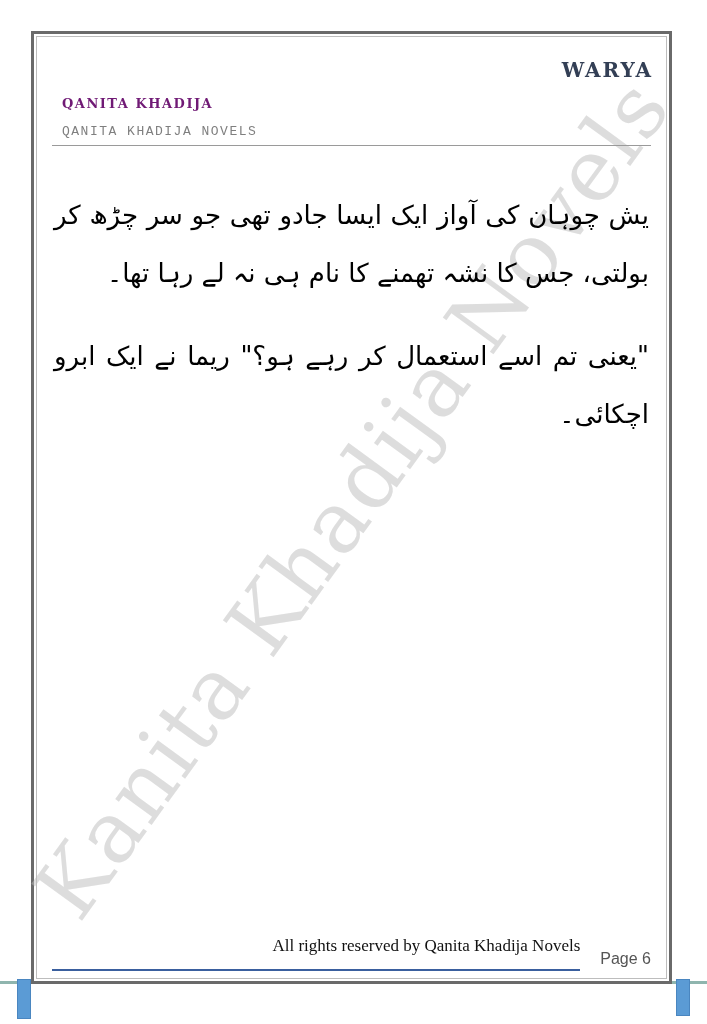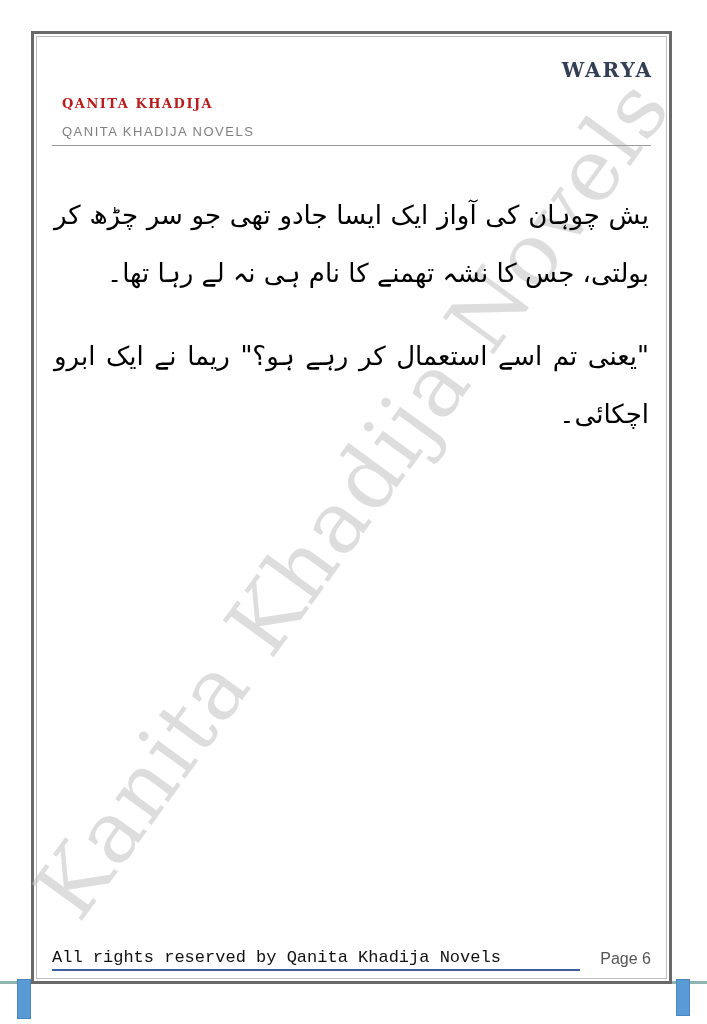--- a/index.html
+++ b/index.html
@@ -24,34 +24,34 @@
   .watermark { position:absolute; left:50%; top:49%; z-index:0;
                transform:translate(-50%,-50%) rotate(-54deg);
                font-family:"DejaVu Serif", serif; font-size:86px; letter-spacing:2px;
                color:#bdbdbd; opacity:0.5; white-space:nowrap; pointer-events:none; }
 
   .content { position:relative; z-index:1; height:100%; }
 
   .doc-title { font-family:"DejaVu Serif", serif; font-weight:bold; font-size:20px;
                letter-spacing:2px; color:#333f55; margin:6px 0 14px 12px;text-align:right; }
   .doc-author { font-family:"DejaVu Serif", serif; font-weight:bold; font-size:13px;
-                letter-spacing:1.5px; color:#b91c1c; margin:0 0 13px 12px; }
-  .doc-site { font-family:Liberation Sans, sans-serif; font-size:13px; letter-spacing:1.5px;
+                letter-spacing:1.5px; color:#701a75; margin:0 0 13px 12px; }
+  .doc-site { font-family:Liberation Mono, monospace; font-size:13px; letter-spacing:1.5px;
               color:#7f7f7f; margin:0 0 6px 12px; }
   .header-rule { border:0; border-top:1px solid #9a9a9a; margin:0 2px; }
 
   .body-text { direction:rtl; text-align:justify; margin-top:40px; padding:0 4px;
                font-family:"DejaVu Sans", sans-serif; font-size:26px;
                line-height:58px; color:#000; }
   .body-text p { margin:0 0 25px 0; }
 
   .footer { position:absolute; left:2px; right:2px; bottom:2px; display:flex;
             align-items:flex-end; }
-  .footer-left { flex:1; border-bottom:2px solid #3a5f9e; padding-bottom:2px;
-                 font-family:Liberation Mono, monospace; font-size:17px; color:#111; }
+  .footer-left { flex:1; border-bottom:2px solid #3a5f9e; padding-bottom:13px;
+                 font-family:Liberation Serif, serif; font-size:17px; color:#111;text-align:right; }
   .footer-page { margin-left:20px; padding-bottom:3px; font-size:16px; color:#555;
                  font-family:"Liberation Sans", sans-serif; }
 </style>
 </head>
 <body>
 
 <div class="stage">
 
   <div class="bottom-rule"></div>
   <div class="accent-bar left"></div>

